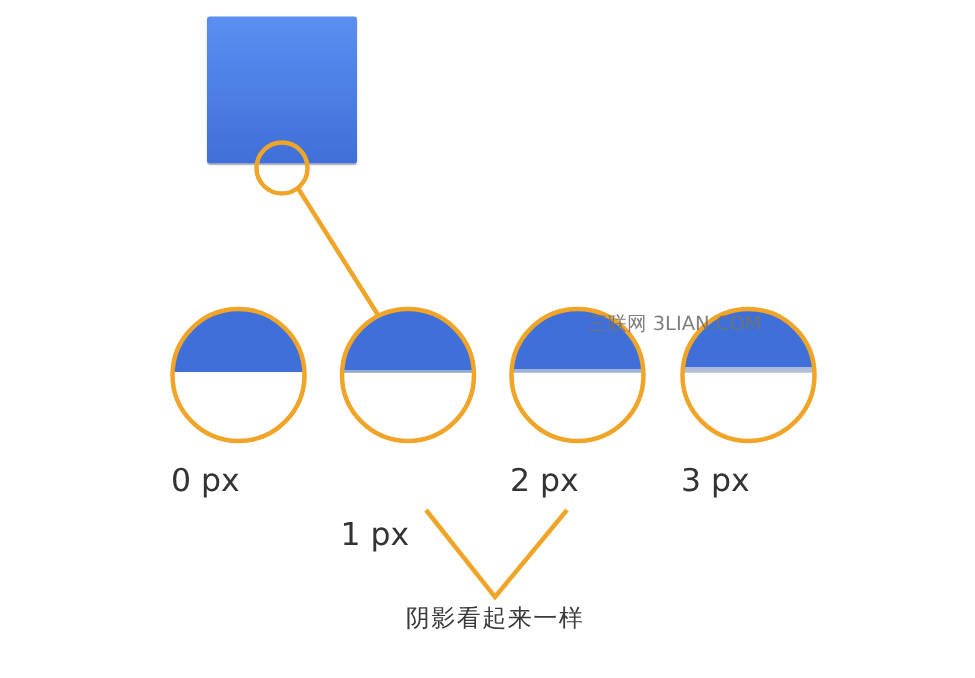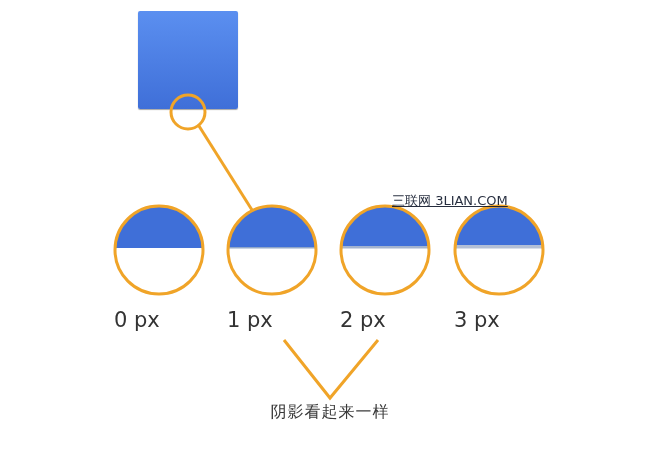--- a/index.html
+++ b/index.html
@@ -3,21 +3,21 @@
 <meta charset="utf-8">
 <style>
   html, body { margin:0; padding:0; background:#ffffff; }
   body { width:650px; height:452px; position:relative; overflow:hidden; font-family:"DejaVu Sans", sans-serif; }
   .square { position:absolute; left:138px; top:11px; width:100px; height:98px;
     background:linear-gradient(#5b8ff0, #3f6fd8); border-radius:2px;
     box-shadow:0 1px 1px rgba(0,0,0,0.35); }
   svg.lines { position:absolute; left:0; top:0; }
   .label { position:absolute; top:308px; font-size:21px; color:#333; width:90px; text-align:left; }
   .caption { position:absolute; top:402px; left:230px; width:200px; text-align:center; font-size:16px; color:#3a3a3a; letter-spacing:1px; }
-  .watermark { position:absolute; left:392px; top:192px; font-size:13px; color:#0f172a; opacity:0.9; letter-spacing:0px;text-decoration:underline; }
+  .watermark { position:absolute; left:392px; top:207px; font-size:13px; color:#737373; opacity:0.9; letter-spacing:0px; }
 </style>
 </head>
 <body>
 
 <div class="square"></div>
 
 <svg class="lines" width="650" height="452">
   <defs>
     <clipPath id="c0">
         <circle cx="159" cy="250" r="44"></circle>
@@ -59,17 +59,17 @@
     <rect x="449" y="245" width="100" height="3.5" fill="#b3bfd6" clip-path="url(#c3)"></rect>
     <circle cx="499" cy="250" r="44" fill="none" stroke="#f0a428" stroke-width="3"></circle>
   </g>
 
   <polyline points="284,340 330,398 378,340" fill="none" stroke="#f0a428" stroke-width="3"></polyline>
 </svg>
 
 <div class="watermark">三联网 3LIAN.COM</div>
 
 <div class="label" style="left:114px;">0 px</div>
-<div class="label" style="left:227px;">1 px</div>
+<div class="label" style="left:227px;margin-top:36px;">1 px</div>
 <div class="label" style="left:340px;">2 px</div>
 <div class="label" style="left:454px;">3 px</div>
 
 <div class="caption">阴影看起来一样</div>
 
 </body></html>

